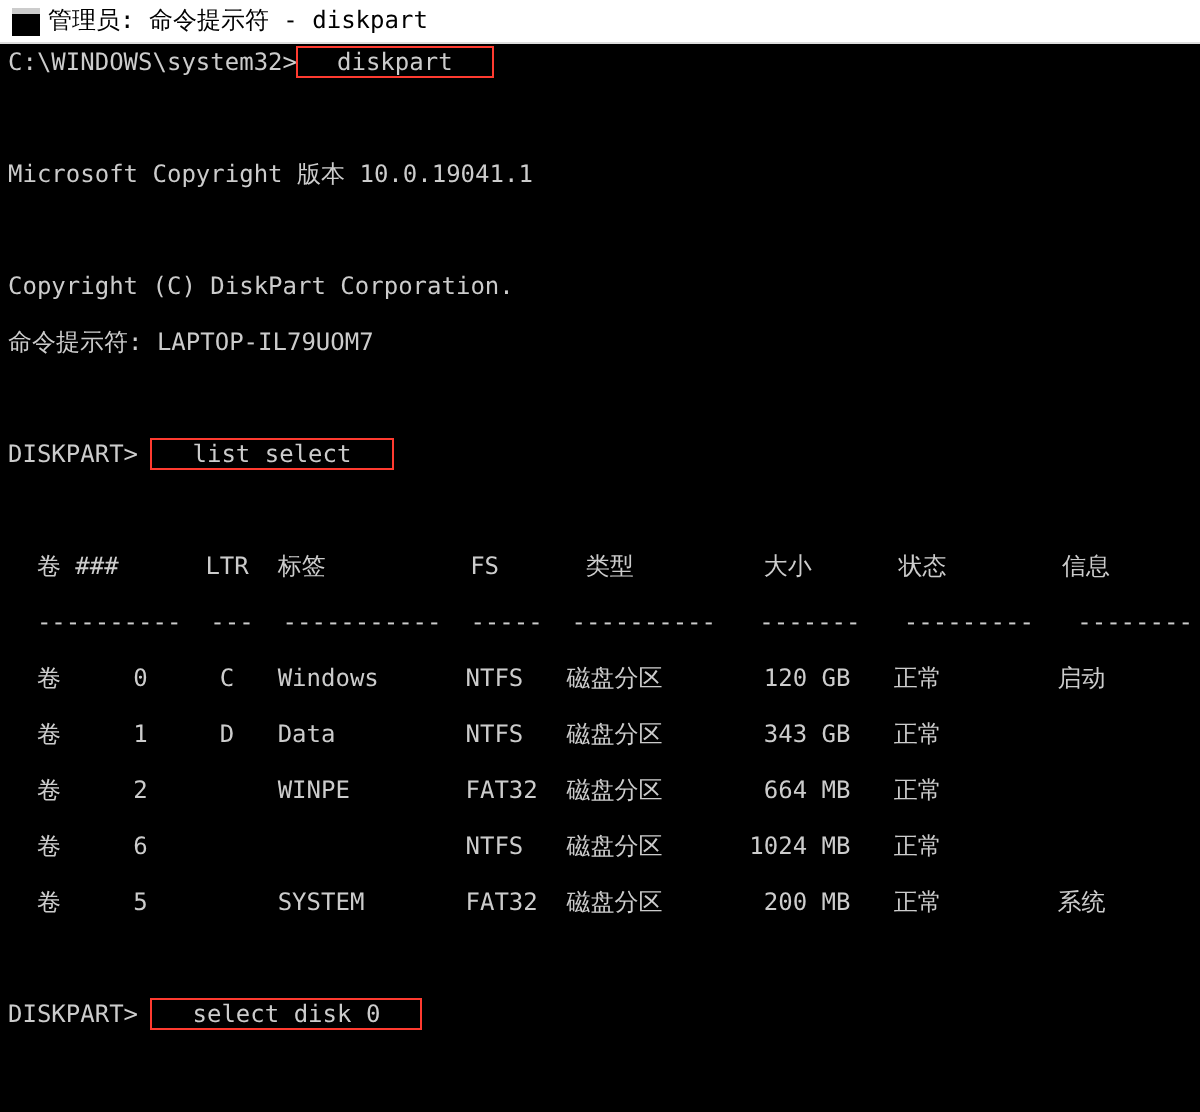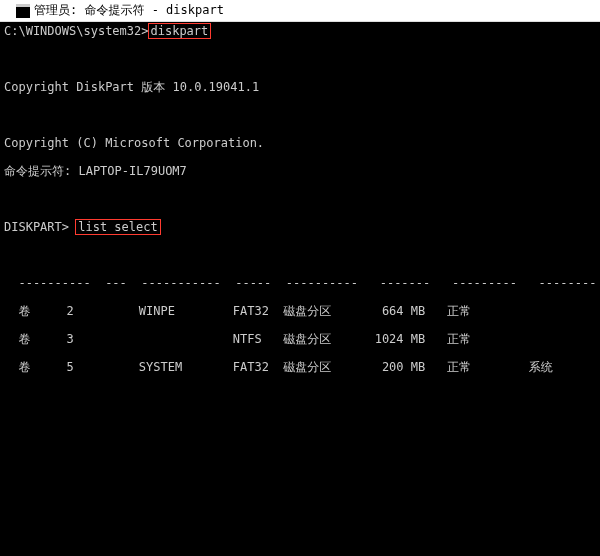--- a/index.html
+++ b/index.html
@@ -10,21 +10,21 @@
     font-family: "SimSun", "Consolas", monospace;
     font-size: 12px;
     overflow: hidden;
   }
   .title-bar {
     height: 22px;
     background: #fff;
     color: #000;
     display: flex;
     align-items: center;
-    padding-left: 16px;
+    padding-left: 6px;
     font-size: 12px;
     gap: 4px;
     border-bottom: 1px solid #ddd;
   }
   .title-icon {
     width: 14px; height: 14px;
     display: inline-flex; align-items: center; justify-content: center;
     font-size: 11px;
   }
   .terminal {
@@ -33,51 +33,55 @@
     width: 600px;
     height: 534px;
     padding: 2px 4px;
     line-height: 14px;
     white-space: pre;
     letter-spacing: 0;
   }
   .hl {
     outline: 1px solid #ff3b30;
     display: inline-block;
-    padding: 0 2px;
+    padding: 0 20px;
   }
   .line { min-height: 14px; }
 </style>
 </head>
 <body>
 
 <div class="title-bar">
   <span class="title-icon">
     <svg width="14" height="14" viewBox="0 0 14 14">
       <rect x="0" y="0" width="14" height="14" fill="#000"></rect>
       <rect x="0" y="0" width="14" height="3" fill="#ccc"></rect>
     </svg>
   </span>
   <span>管理员: 命令提示符 - diskpart</span>
 </div>
 
 <div class="terminal"><div class="line"><span>C:\WINDOWS\system32&gt;</span><span class="hl">diskpart</span></div>
 <div class="line"> </div>
-<div class="line">Copyright DiskPart 版本 10.0.19041.1</div>
+<div class="line">Microsoft Copyright 版本 10.0.19041.1</div>
 <div class="line"> </div>
-<div class="line">Copyright (C) Microsoft Corporation.</div>
+<div class="line">Copyright (C) DiskPart Corporation.</div>
 <div class="line">命令提示符: LAPTOP-IL79UOM7</div>
 <div class="line"> </div>
 <div class="line"><span>DISKPART&gt; </span><span class="hl">list select</span></div>
 <div class="line"> </div>
+<div class="line">  卷 ###      LTR  标签          FS      类型         大小      状态        信息</div>
 <div class="line">  ----------  ---  -----------  -----  ----------   -------   ---------   --------</div>
+<div class="line">  卷     0     C   Windows      NTFS   磁盘分区       120 GB   正常        启动</div>
+<div class="line">  卷     1     D   Data         NTFS   磁盘分区       343 GB   正常</div>
 <div class="line">  卷     2         WINPE        FAT32  磁盘分区       664 MB   正常</div>
-<div class="line">  卷     3                      NTFS   磁盘分区      1024 MB   正常</div>
+<div class="line">  卷     6                      NTFS   磁盘分区      1024 MB   正常</div>
 <div class="line">  卷     5         SYSTEM       FAT32  磁盘分区       200 MB   正常        系统</div>
 <div class="line"> </div>
+<div class="line"><span>DISKPART&gt; </span><span class="hl">select disk 0</span></div>
 
 
 
 
 
 
 
 
 
 

